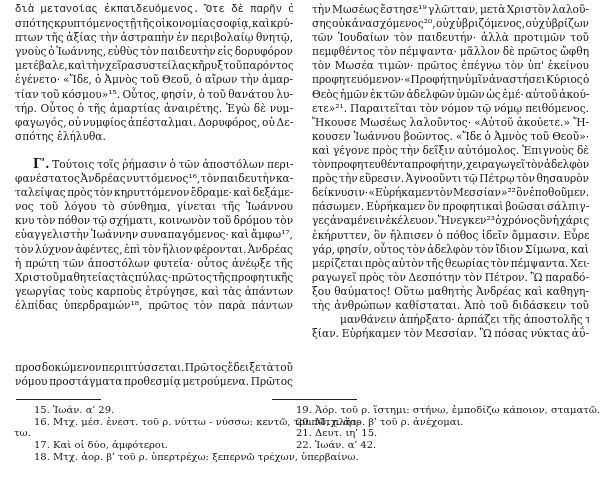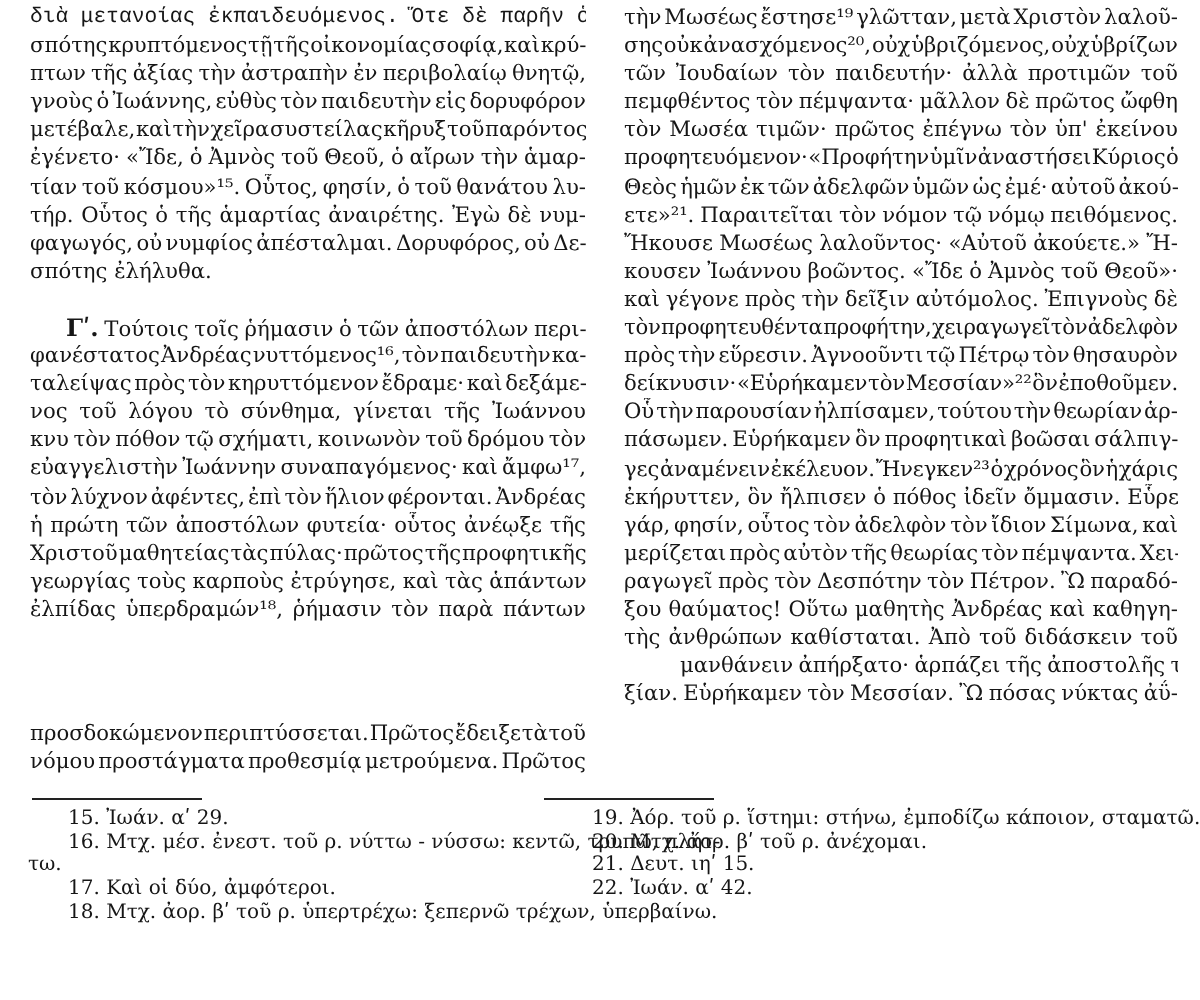--- a/index.html
+++ b/index.html
@@ -53,41 +53,40 @@
   <span class="line indent" style="white-space: nowrap; word-spacing: -0.571429px;"><b class="sec-head">Γʹ.</b> <span>Τούτοις τοῖς ῥήμασιν ὁ τῶν ἀποστόλων περι-</span></span>
   <span class="line" style="white-space: nowrap; word-spacing: -2.8px;">φανέστατος Ἀνδρέας νυττόμενος¹⁶, τὸν παιδευτὴν κα-</span>
   <span class="line" style="white-space: nowrap; word-spacing: -2px;">ταλείψας πρὸς τὸν κηρυττόμενον ἔδραμε· καὶ δεξάμε-</span>
   <span class="line" style="white-space: nowrap; word-spacing: 0px;">νος τοῦ λόγου τὸ σύνθημα, γίνεται τῆς Ἰωάννου</span>
   <span class="line" style="white-space: nowrap; word-spacing: -1.125px;">κνυ τὸν πόθον τῷ σχήματι, κοινωνὸν τοῦ δρόμου τὸν</span>
   <span class="line" style="white-space: nowrap; word-spacing: -1.25px;">εὐαγγελιστὴν Ἰωάννην συναπαγόμενος· καὶ ἄμφω¹⁷,</span>
   <span class="line" style="white-space: nowrap; word-spacing: -2px;">τὸν λύχνον ἀφέντες, ἐπὶ τὸν ἥλιον φέρονται. Ἀνδρέας</span>
   <span class="line" style="white-space: nowrap; word-spacing: 0px;">ἡ πρώτη τῶν ἀποστόλων φυτεία· οὗτος ἀνέῳξε τῆς</span>
   <span class="line" style="white-space: nowrap; word-spacing: -2.83333px;">Χριστοῦ μαθητείας τὰς πύλας· πρῶτος τῆς προφητικῆς</span>
   <span class="line" style="white-space: nowrap; word-spacing: -0.166667px;">γεωργίας τοὺς καρποὺς ἐτρύγησε, καὶ τὰς ἁπάντων</span>
-  <span class="line" style="white-space: nowrap; word-spacing: 0px;">ἐλπίδας ὑπερδραμών¹⁸, ῥήμασιν τὸν παρὰ πάντων</span>
+  <span class="line" style="white-space: nowrap; word-spacing: 0px;">ἐλπίδας ὑπερδραμών¹⁸, πρῶτος τὸν παρὰ πάντων</span>
   <span class="line" style="white-space: nowrap; word-spacing: -3px; margin-top: 48px;">προσδοκώμενον περιπτύσσεται. Πρῶτος ἔδειξε τὰ τοῦ</span>
   <span class="line" style="white-space: nowrap; word-spacing: -1.75px;">νόμου προστάγματα προθεσμίᾳ μετρούμενα. Πρῶτος</span>
 </div>
 
 <div id="col-right" class="column">
   <span class="line" style="white-space: nowrap; word-spacing: -2px;">τὴν Μωσέως ἔστησε¹⁹ γλῶτταν, μετὰ Χριστὸν λαλοῦ-</span>
   <span class="line" style="white-space: nowrap; word-spacing: -3px;">σης οὐκ ἀνασχόμενος²⁰, οὐχ ὑβριζόμενος, οὐχ ὑβρίζων</span>
   <span class="line" style="white-space: nowrap; word-spacing: 0px;">τῶν Ἰουδαίων τὸν παιδευτήν· ἀλλὰ προτιμῶν τοῦ</span>
   <span class="line" style="white-space: nowrap; word-spacing: -0.666667px;">πεμφθέντος τὸν πέμψαντα· μᾶλλον δὲ πρῶτος ὤφθη</span>
   <span class="line" style="white-space: nowrap; word-spacing: 0px;">τὸν Μωσέα τιμῶν· πρῶτος ἐπέγνω τὸν ὑπ' ἐκείνου</span>
   <span class="line" style="white-space: nowrap; word-spacing: -3px; letter-spacing: -0.0430108px;">προφητευόμενον· «Προφήτην ὑμῖν ἀναστήσει Κύριος ὁ</span>
   <span class="line" style="white-space: nowrap; word-spacing: -1.77778px;">Θεὸς ἡμῶν ἐκ τῶν ἀδελφῶν ὑμῶν ὡς ἐμέ· αὐτοῦ ἀκού-</span>
   <span class="line" style="white-space: nowrap; word-spacing: -0.5px;">ετε»²¹. Παραιτεῖται τὸν νόμον τῷ νόμῳ πειθόμενος.</span>
   <span class="line" style="white-space: nowrap; word-spacing: -0.2px;">Ἤκουσε Μωσέως λαλοῦντος· «Αὐτοῦ ἀκούετε.» Ἤ-</span>
   <span class="line" style="white-space: nowrap; word-spacing: -0.285714px;">κουσεν Ἰωάννου βοῶντος. «Ἴδε ὁ Ἀμνὸς τοῦ Θεοῦ»·</span>
   <span class="line" style="white-space: nowrap; word-spacing: -0.428571px;">καὶ γέγονε πρὸς τὴν δεῖξιν αὐτόμολος. Ἐπιγνοὺς δὲ</span>
   <span class="line" style="white-space: nowrap; word-spacing: -3px; letter-spacing: -0.127208px;">τὸν προφητευθέντα προφήτην, χειραγωγεῖ τὸν ἀδελφὸν</span>
   <span class="line" style="white-space: nowrap; word-spacing: -1.85714px;">πρὸς τὴν εὕρεσιν. Ἀγνοοῦντι τῷ Πέτρῳ τὸν θησαυρὸν</span>
   <span class="line" style="white-space: nowrap; word-spacing: -3px; letter-spacing: -0.0642857px;">δείκνυσιν· «Εὑρήκαμεν τὸν Μεσσίαν»²² ὃν ἐποθοῦμεν.</span>
-  <span class="line" style="white-space: nowrap; word-spacing: -2.42857px;">Οὗ τὴν παρουσίαν ἠλπίσαμεν, τούτου τὴν θεωρίαν ἁρ-</span>
   <span class="line" style="white-space: nowrap; word-spacing: -1.4px;">πάσωμεν. Εὑρήκαμεν ὃν προφητικαὶ βοῶσαι σάλπιγ-</span>
   <span class="line" style="white-space: nowrap; word-spacing: -3px; letter-spacing: -0.0642857px;">γες ἀναμένειν ἐκέλευον. Ἤνεγκεν²³ ὁ χρόνος ὃν ἡ χάρις</span>
   <span class="line" style="white-space: nowrap; word-spacing: 0px;">ἐκήρυττεν, ὃν ἤλπισεν ὁ πόθος ἰδεῖν ὄμμασιν. Εὗρε</span>
   <span class="line" style="white-space: nowrap; word-spacing: -1.5px;">γάρ, φησίν, οὗτος τὸν ἀδελφὸν τὸν ἴδιον Σίμωνα, καὶ</span>
   <span class="line" style="white-space: nowrap; word-spacing: -1.85714px;">μερίζεται πρὸς αὐτὸν τῆς θεωρίας τὸν πέμψαντα. Χει-</span>
   <span class="line" style="white-space: nowrap; word-spacing: -0.714286px;">ραγωγεῖ πρὸς τὸν Δεσπότην τὸν Πέτρον. Ὢ παραδό-</span>
   <span class="line" style="white-space: nowrap; word-spacing: 0px;">ξου θαύματος! Οὕτω μαθητὴς Ἀνδρέας καὶ καθηγη-</span>
   <span class="line" style="white-space: nowrap; word-spacing: 0px;">τὴς ἀνθρώπων καθίσταται. Ἀπὸ τοῦ διδάσκειν τοῦ</span>
   <span class="line" style="white-space: nowrap; word-spacing: -0.666667px; margin-left: 28px;">μανθάνειν ἀπήρξατο· ἁρπάζει τῆς ἀποστολῆς τὴν ἀ-</span>
   <span class="line" style="white-space: nowrap; word-spacing: -0.714286px;">ξίαν. Εὑρήκαμεν τὸν Μεσσίαν. Ὢ πόσας νύκτας ἀΰ-</span>

